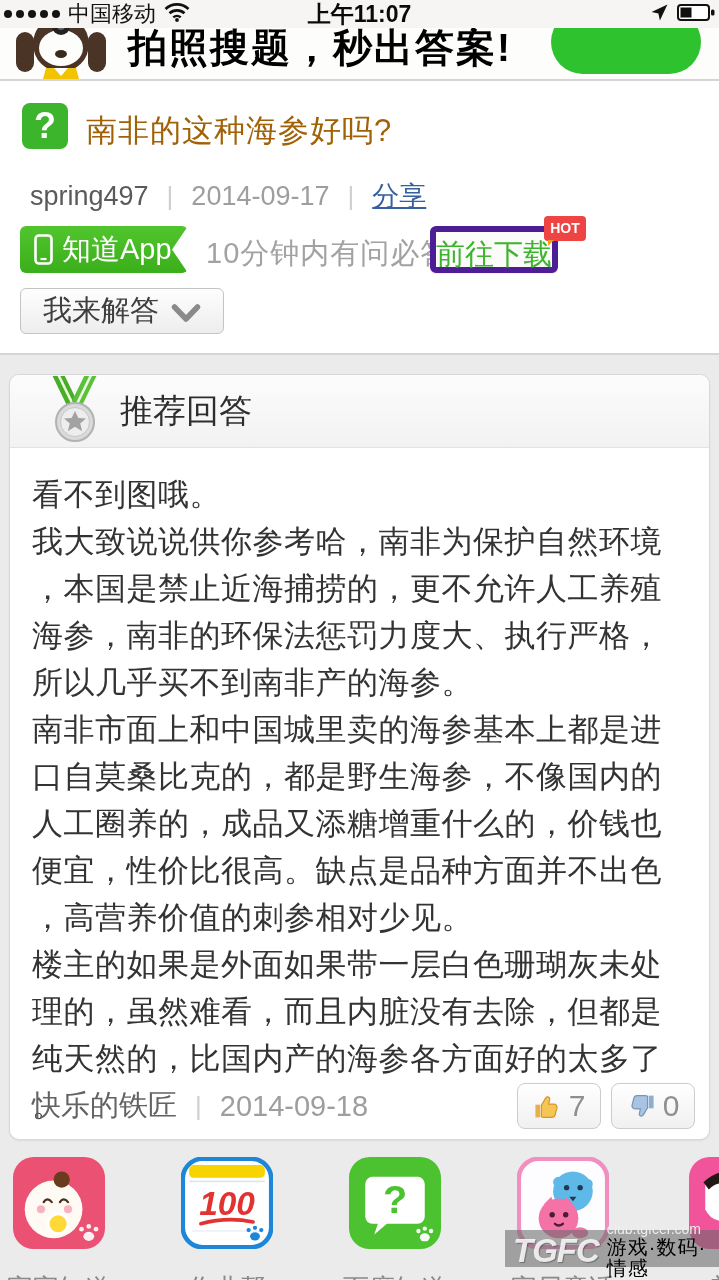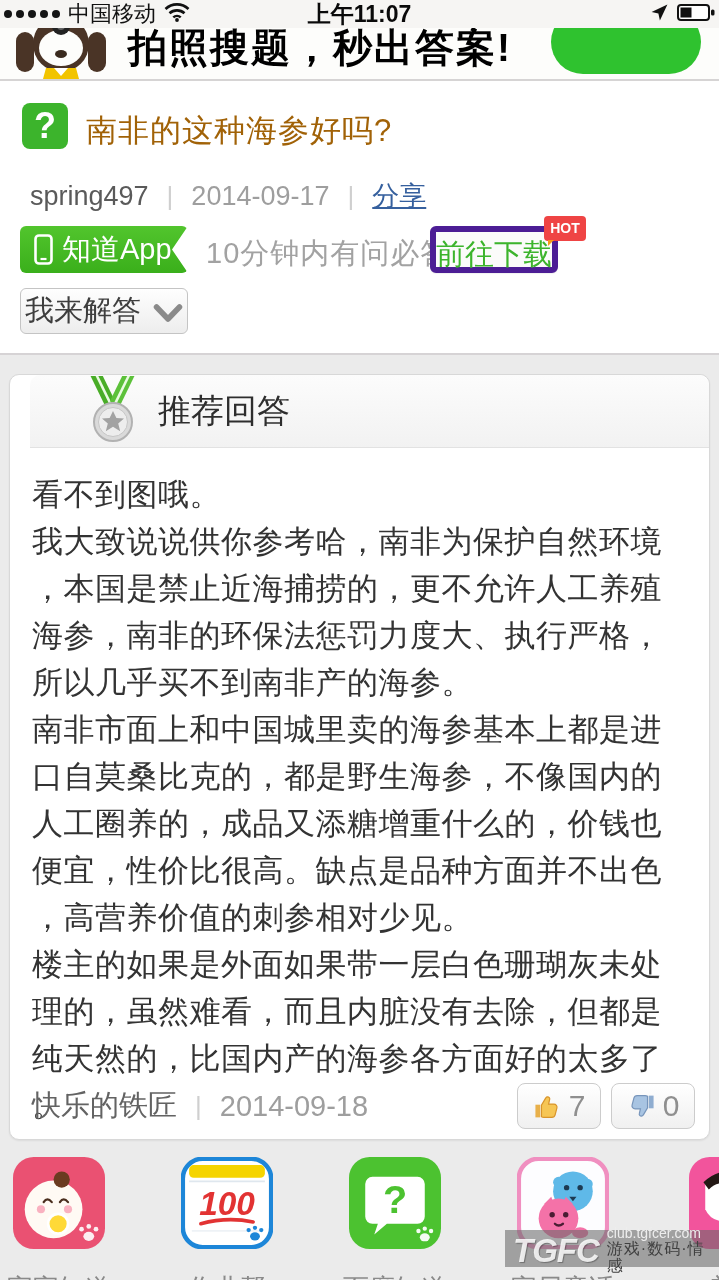--- a/index.html
+++ b/index.html
@@ -41,32 +41,32 @@
     display:flex;align-items:center;padding-left:14px;box-sizing:border-box;gap:9px;cursor:pointer;}
   .ribbon-btn span{color:#fff;font-size:29px;}
   .promo-tagline{position:absolute;left:206px;top:8px;font-size:29px;color:#a2a2a2;letter-spacing:1px;}
   .dl-btn{position:absolute;left:430px;top:0;width:128px;height:47px;background:#fbfbfa;
     border:6px solid #4c1d95;border-radius:6px;box-sizing:border-box;text-align:center;
     line-height:44px;font-size:29px;color:#3cb42c;cursor:pointer;box-shadow:0 1px 1px rgba(0,0,0,.06);}
   .hot-badge{position:absolute;left:544px;top:-10px;width:42px;height:25px;background:#ef4444;
     border-radius:4px;color:#fff;font-size:14px;font-weight:bold;text-align:center;line-height:25px;}
   .hot-badge:after{content:"";position:absolute;left:4px;bottom:-5px;border:3px solid transparent;
     border-top-color:#f79b18;border-left-color:#f79b18;}
-  .cta-btn{position:absolute;left:20px;top:288px;width:168px;height:46px;
+  .cta-btn{position:absolute;left:20px;top:288px;width:204px;height:46px;
     background:linear-gradient(#fefefe,#ededed);border:1px solid #c4c4c4;border-radius:6px;
     box-sizing:border-box;display:flex;align-items:center;justify-content:center;gap:12px;
     font-size:29px;color:#3e3e3e;cursor:pointer;}
   
   .page-lower{position:absolute;top:353px;left:0;width:719px;height:927px;background:#ebebeb;
     border-top:2px solid #d6d3d5;box-sizing:border-box;}
   
   .card{position:absolute;left:9px;top:374px;width:701px;height:766px;background:#fff;
     border:1px solid #d8d8d8;border-radius:10px;box-sizing:border-box;box-shadow:0 1px 2px rgba(0,0,0,.07);}
   .card-header{height:72px;border-bottom:1px solid #e2e2e2;border-radius:10px 10px 0 0;
-    background:linear-gradient(#fcfcfc,#f2f2f2);display:flex;align-items:center;padding-left:54px;overflow:hidden;margin-left:20px;}
+    background:linear-gradient(#fcfcfc,#f2f2f2);display:flex;align-items:center;padding-left:36px;overflow:hidden;}
   .card-header .medal{margin-top:2px;}
   .card-title{font-size:33px;color:#2e2e2e;margin-left:16px;}
   .card-body{padding:23px 22px 0;font-size:31px;line-height:47px;color:#333;
     letter-spacing:.5px;word-break:break-all;line-break:anywhere;}
   .card-body p{margin:0;}
   .card-footer{position:absolute;left:22px;right:14px;bottom:10px;height:46px;
     display:flex;align-items:center;}
   .ans-author{color:#636363;font-size:29px;}
   .ans-sep{color:#cfcfcf;margin:0 18px;font-size:26px;}
   .ans-date{color:#9e9e9e;font-size:29px;}
@@ -79,21 +79,21 @@
   .dock-icon{position:absolute;top:1157px;width:105px;height:92px;cursor:pointer;}
   .dock-label{position:absolute;top:1271px;width:140px;text-align:center;font-size:26px;color:#8a8a8a;}
   
   .watermark{position:absolute;left:505px;top:1230px;width:214px;height:37px;
     background:rgba(105,105,105,.58);display:flex;align-items:center;padding:4px 4px 0 8px;
     box-sizing:border-box;gap:8px;z-index:20;}
   .wm-logo{font-size:33px;font-weight:bold;font-style:italic;color:rgba(255,255,255,.85);
     letter-spacing:-1px;line-height:33px;text-shadow:1px 1px 1px rgba(0,0,0,.3);}
   .wm-col{display:flex;flex-direction:column;justify-content:center;line-height:1.05;}
   .wm-site{font-size:14px;color:#ededed;}
-  .wm-tag{font-size:16px;color:#404040;letter-spacing:1px;}
+  .wm-tag{font-size:20px;color:#000000;letter-spacing:1px;}
 </style>
 </head>
 <body>
 
 <div class="top-white"></div>
 
 <div class="statusbar">
   <div class="sig-dots">
     <i></i>
       <i></i>

